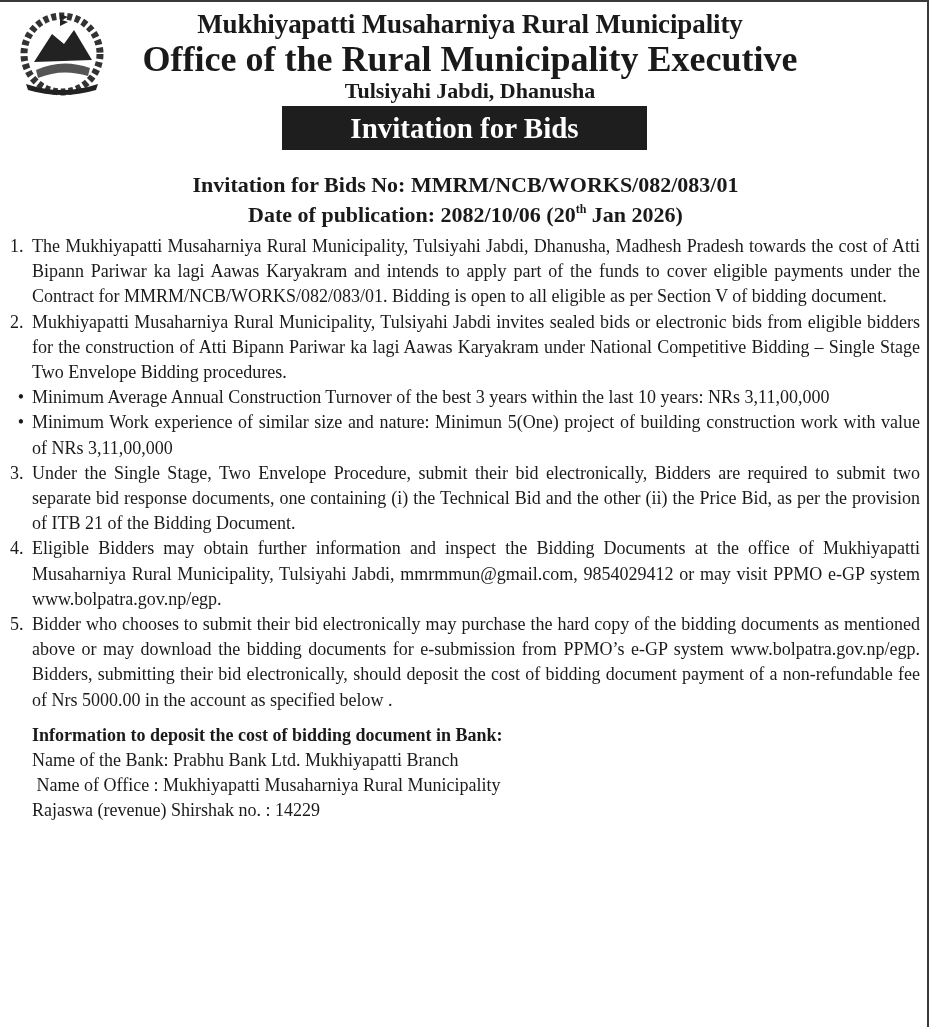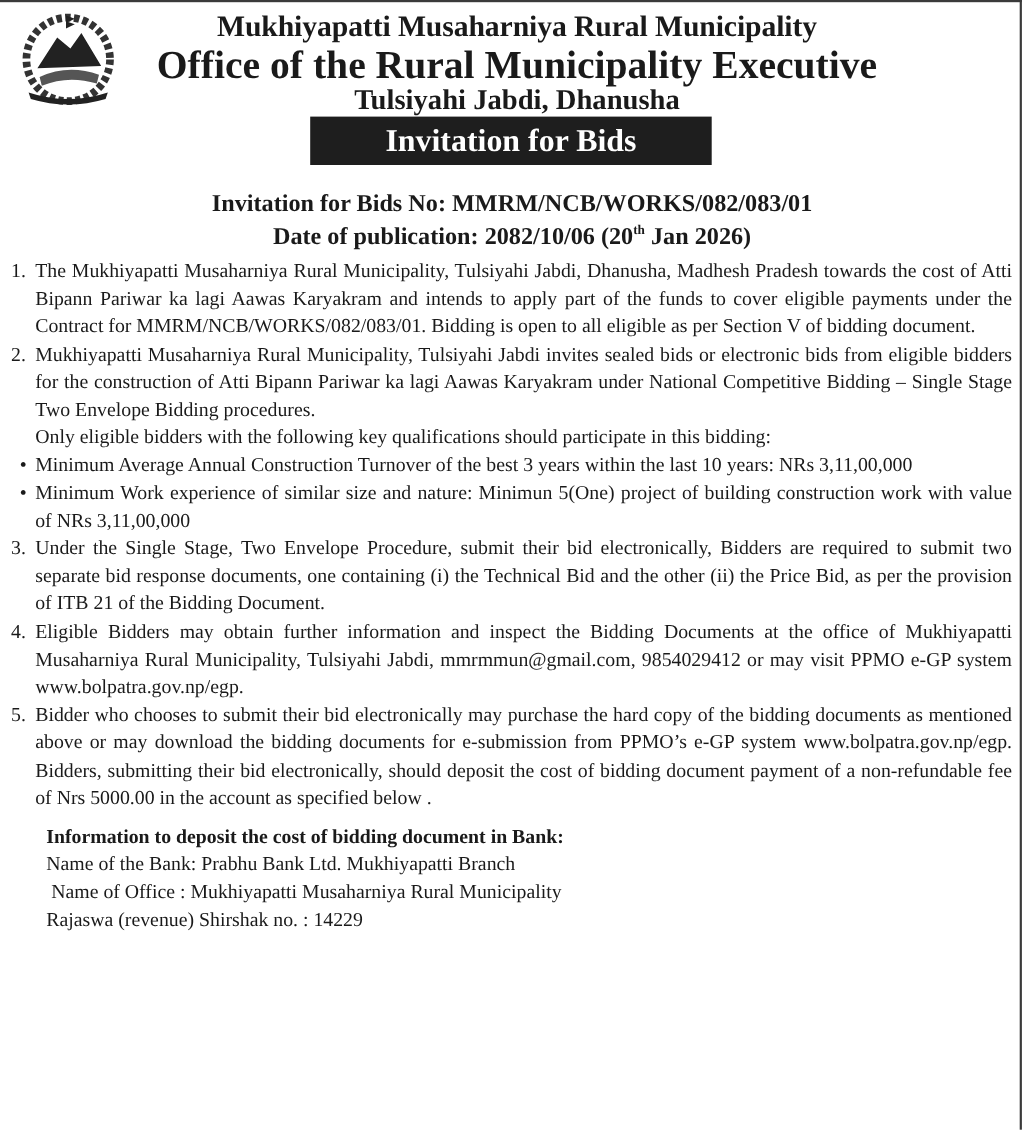--- a/index.html
+++ b/index.html
@@ -14,21 +14,21 @@
     }
     .emblem {
       position: absolute; left: 12px; top: 10px; width: 100px; height: 86px;
     }
     .head {
       position: absolute; left: 130px; top: 6px; width: 680px; text-align: center;
       font-weight: bold;
     }
     .h1 { font-size: 27px; line-height: 36px; letter-spacing: -0.1px; }
     .h2 { font-size: 36px; line-height: 34px; }
-    .h3 { font-size: 26px; line-height: 30px; }
+    .h3 { font-size: 22px; line-height: 30px; }
     .ifb-box {
       position: absolute; left: 282px; top: 106px; width: 365px; height: 44px;
       background: #1e1e1e; color: #ffffff; text-align: center;
       font-weight: bold; font-size: 29px; line-height: 44px;
     }
     .ref {
       position: absolute; left: 0; width: 931px; text-align: center;
       font-weight: bold; font-size: 22px; line-height: 28px;
     }
     .ref sup { font-size: 12px; vertical-align: 9px; line-height: 0; }
@@ -36,21 +36,21 @@
       position: absolute; left: 10px; top: 234px; width: 910px;
       font-size: 18px; line-height: 25.2px; text-align: justify;
     }
     .item { display: flex; }
     .num { width: 22px; flex: none; }
     .itxt { flex: 1; }
     .para { margin: 0; }
     .bullets { margin: 0; padding: 0; list-style: none; }
     .bullets li { display: flex; }
     .bullet-dot { width: 22px; flex: none; text-align: center; }
-    .bank { margin-left: 32px; margin-top: 10px; text-align: left; }
+    .bank { margin-left: 22px; margin-top: 10px; text-align: left; }
     .bank-title { font-weight: bold; }
   </style>
 </head>
 <body>
 
 <div class="frame"></div>
 
 <svg class="emblem" viewBox="0 0 100 86">
   <circle cx="50" cy="44" r="38" fill="none" stroke="#333" stroke-width="7" stroke-dasharray="5 3"></circle>
   <path d="M22 52 L40 24 L52 34 L62 20 L80 50 Z" fill="#222"></path>
@@ -72,21 +72,20 @@
 
 <div class="body">
   <div class="item">
     <div class="num">1.</div>
     <div class="itxt">The Mukhiyapatti Musaharniya Rural Municipality, Tulsiyahi Jabdi, Dhanusha, Madhesh Pradesh towards the cost of Atti Bipann Pariwar ka lagi Aawas Karyakram  and intends to apply part of the funds to cover eligible payments under the Contract for MMRM/NCB/WORKS/082/083/01. Bidding is open to all eligible as per Section V of bidding document.</div>
   </div>
   <div class="item">
     <div class="num">2.</div>
     <div class="itxt">
       <p class="para">Mukhiyapatti Musaharniya Rural Municipality, Tulsiyahi Jabdi invites sealed bids or electronic bids from eligible bidders for the construction of Atti Bipann Pariwar ka lagi Aawas Karyakram  under National Competitive Bidding – Single Stage Two Envelope Bidding procedures.</p>
-      <p class="para" style="text-align:left;">Only eligible bidders with the following key qualifications should participate in this bidding:</p>
       <ul class="bullets" style="margin-left:-22px;">
         <li>
           <span class="bullet-dot">•</span>
           <span style="flex:1">Minimum Average Annual Construction Turnover of the best 3 years within the last 10 years: NRs 3,11,00,000</span>
         </li>
         <li>
           <span class="bullet-dot">•</span>
           <span style="flex:1">Minimum Work experience of similar size and nature: Minimun 5(One) project of building construction work with value of NRs 3,11,00,000</span>
         </li>
       </ul>

